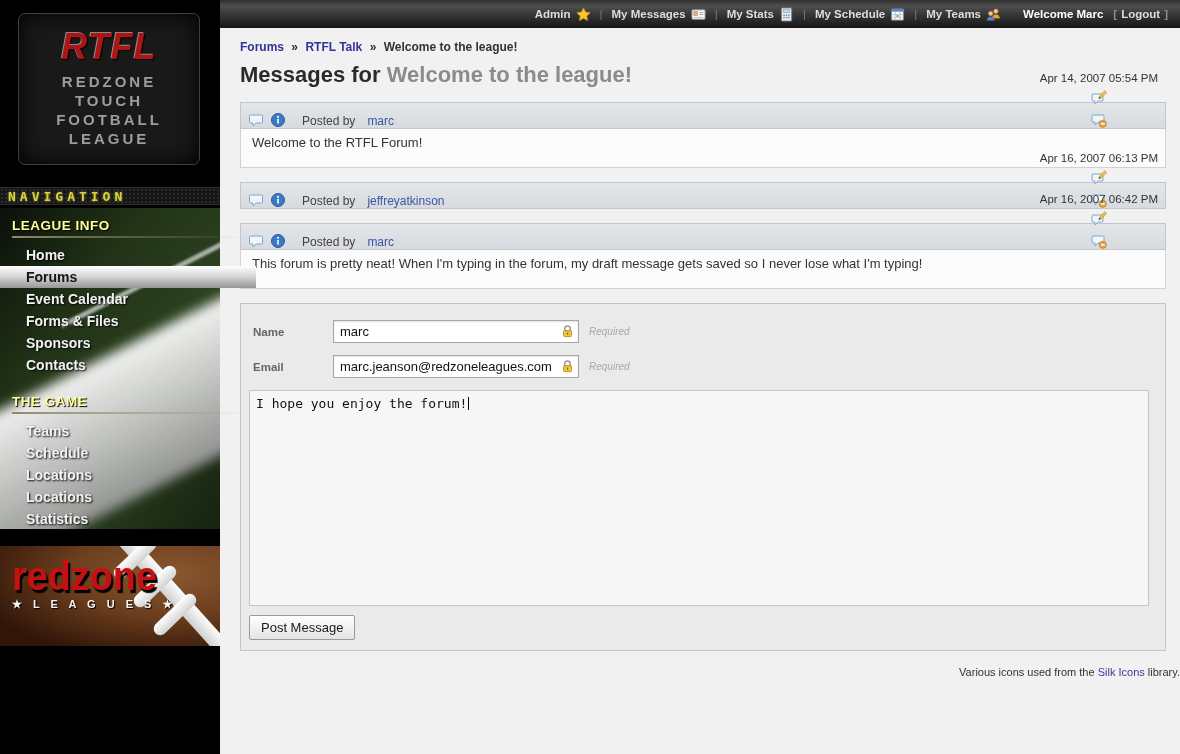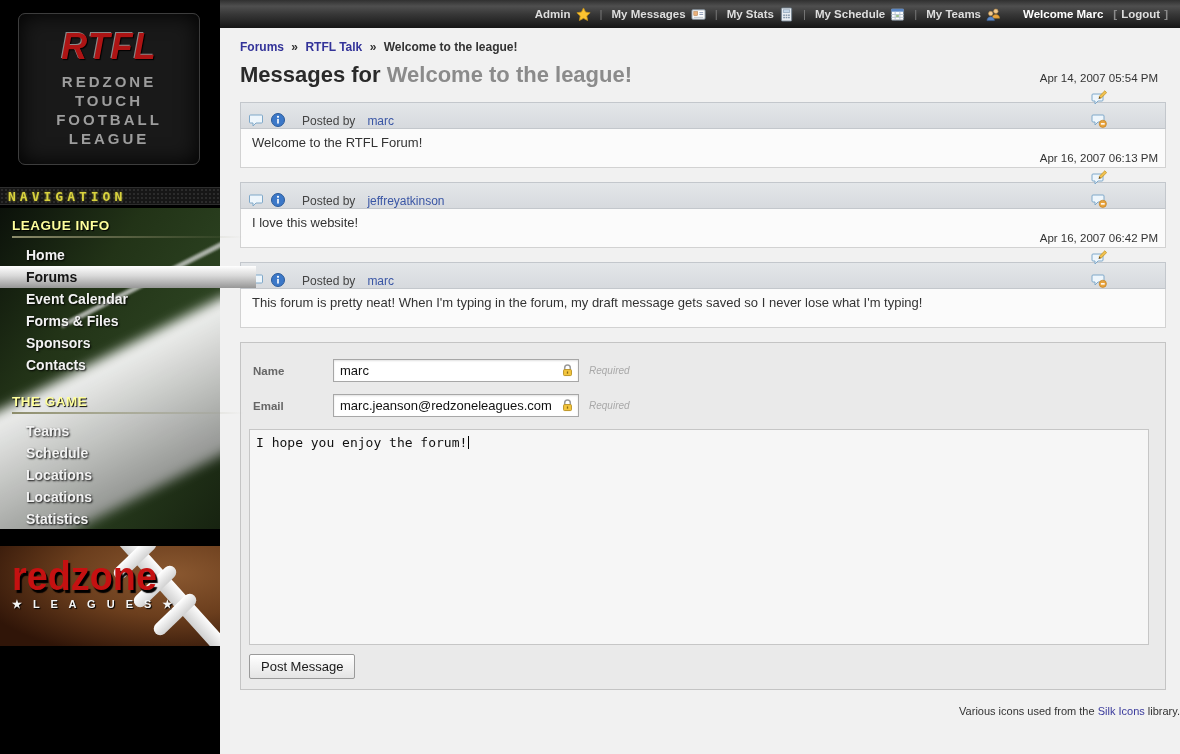--- a/index.html
+++ b/index.html
@@ -378,21 +378,20 @@
           </span>
         <span class="act-icon">
             <svg viewBox="0 0 16 16">
               <path d="M2 3h10a1 1 0 011 1v5a1 1 0 01-1 1H7l-3 3v-3H2a1 1 0 01-1-1V4a1 1 0 011-1z" fill="#eef6fc" stroke="#7fa8c9"></path>
               <circle cx="11.8" cy="11.8" r="3.6" fill="#e8a33d" stroke="#c07f1f" stroke-width="0.7"></circle>
               <rect x="9.9" y="11.1" width="3.8" height="1.5" fill="#fff"></rect>
             </svg>
           </span>
       </span>
     </div>
-    <div class="post-body">I love this website!</div>
   </div>
 
   <div class="post">
     <div class="post-head">
       <span class="ph-icons">
         <span class="act-icon">
             <svg viewBox="0 0 16 16">
               <path d="M2.5 3h11a1 1 0 011 1v6a1 1 0 01-1 1H8l-3 3v-3H2.5a1 1 0 01-1-1V4a1 1 0 011-1z" fill="#eef6fc" stroke="#7fa8c9"></path>
             </svg>
           </span>

